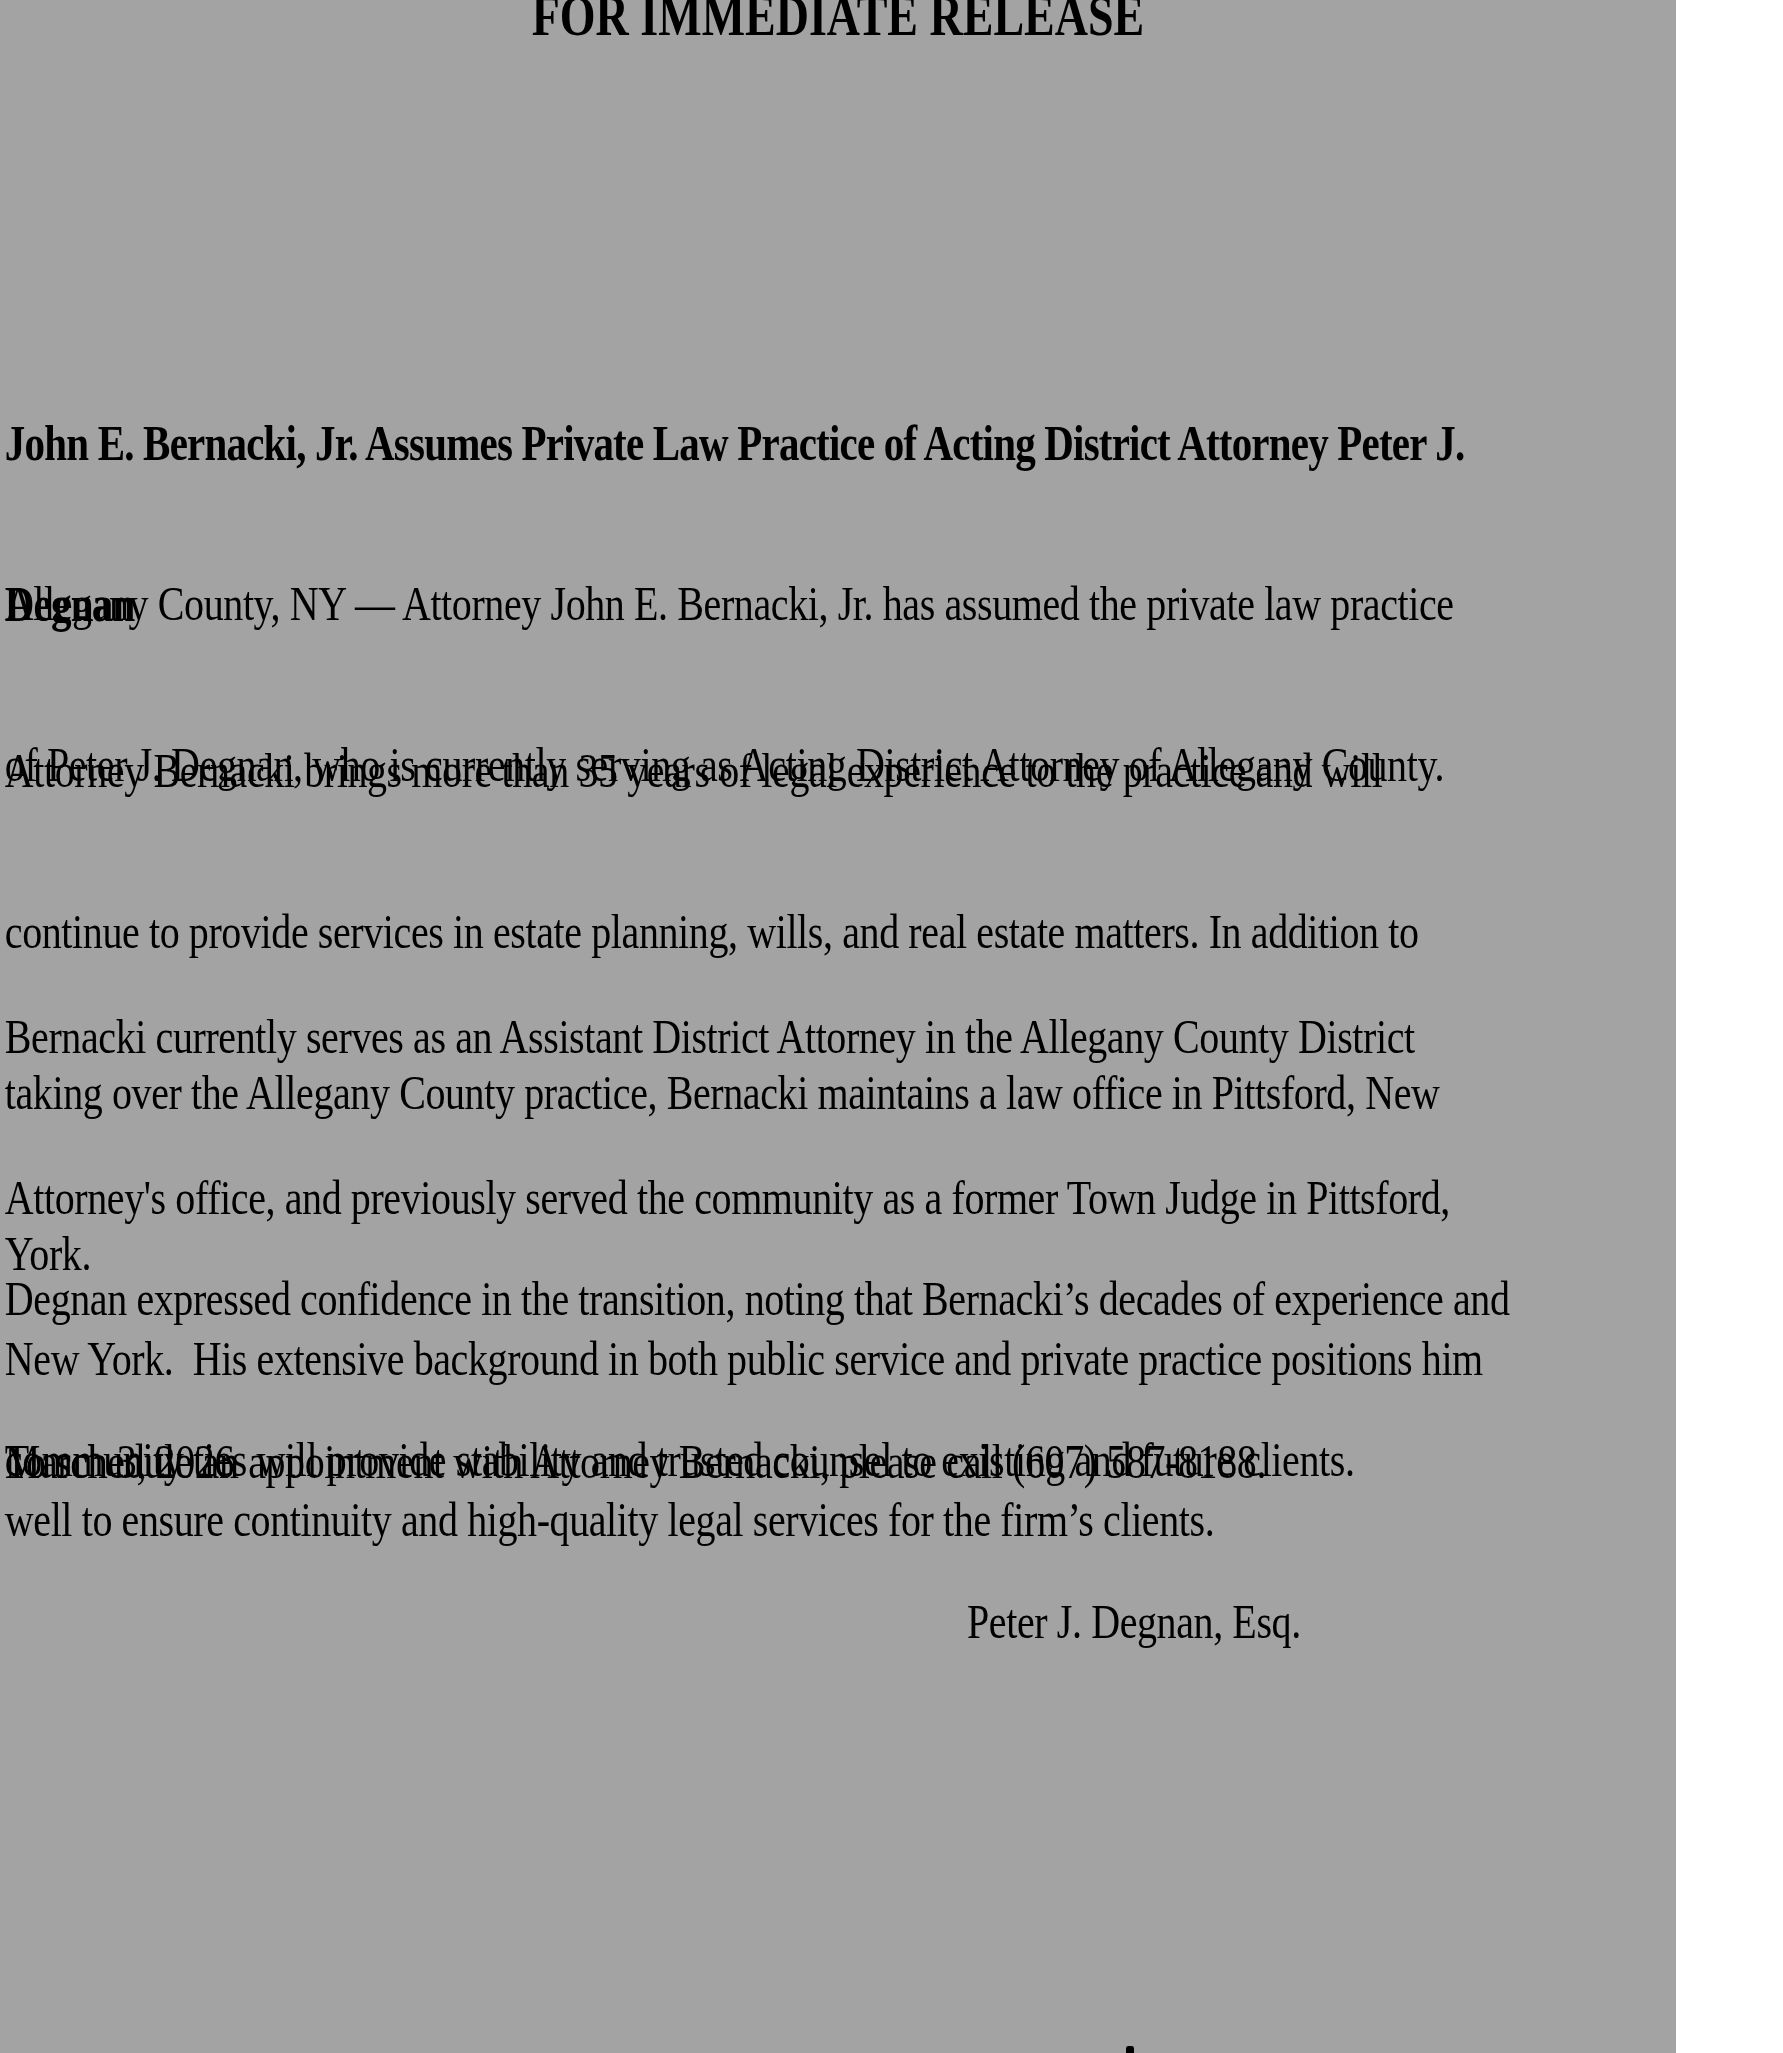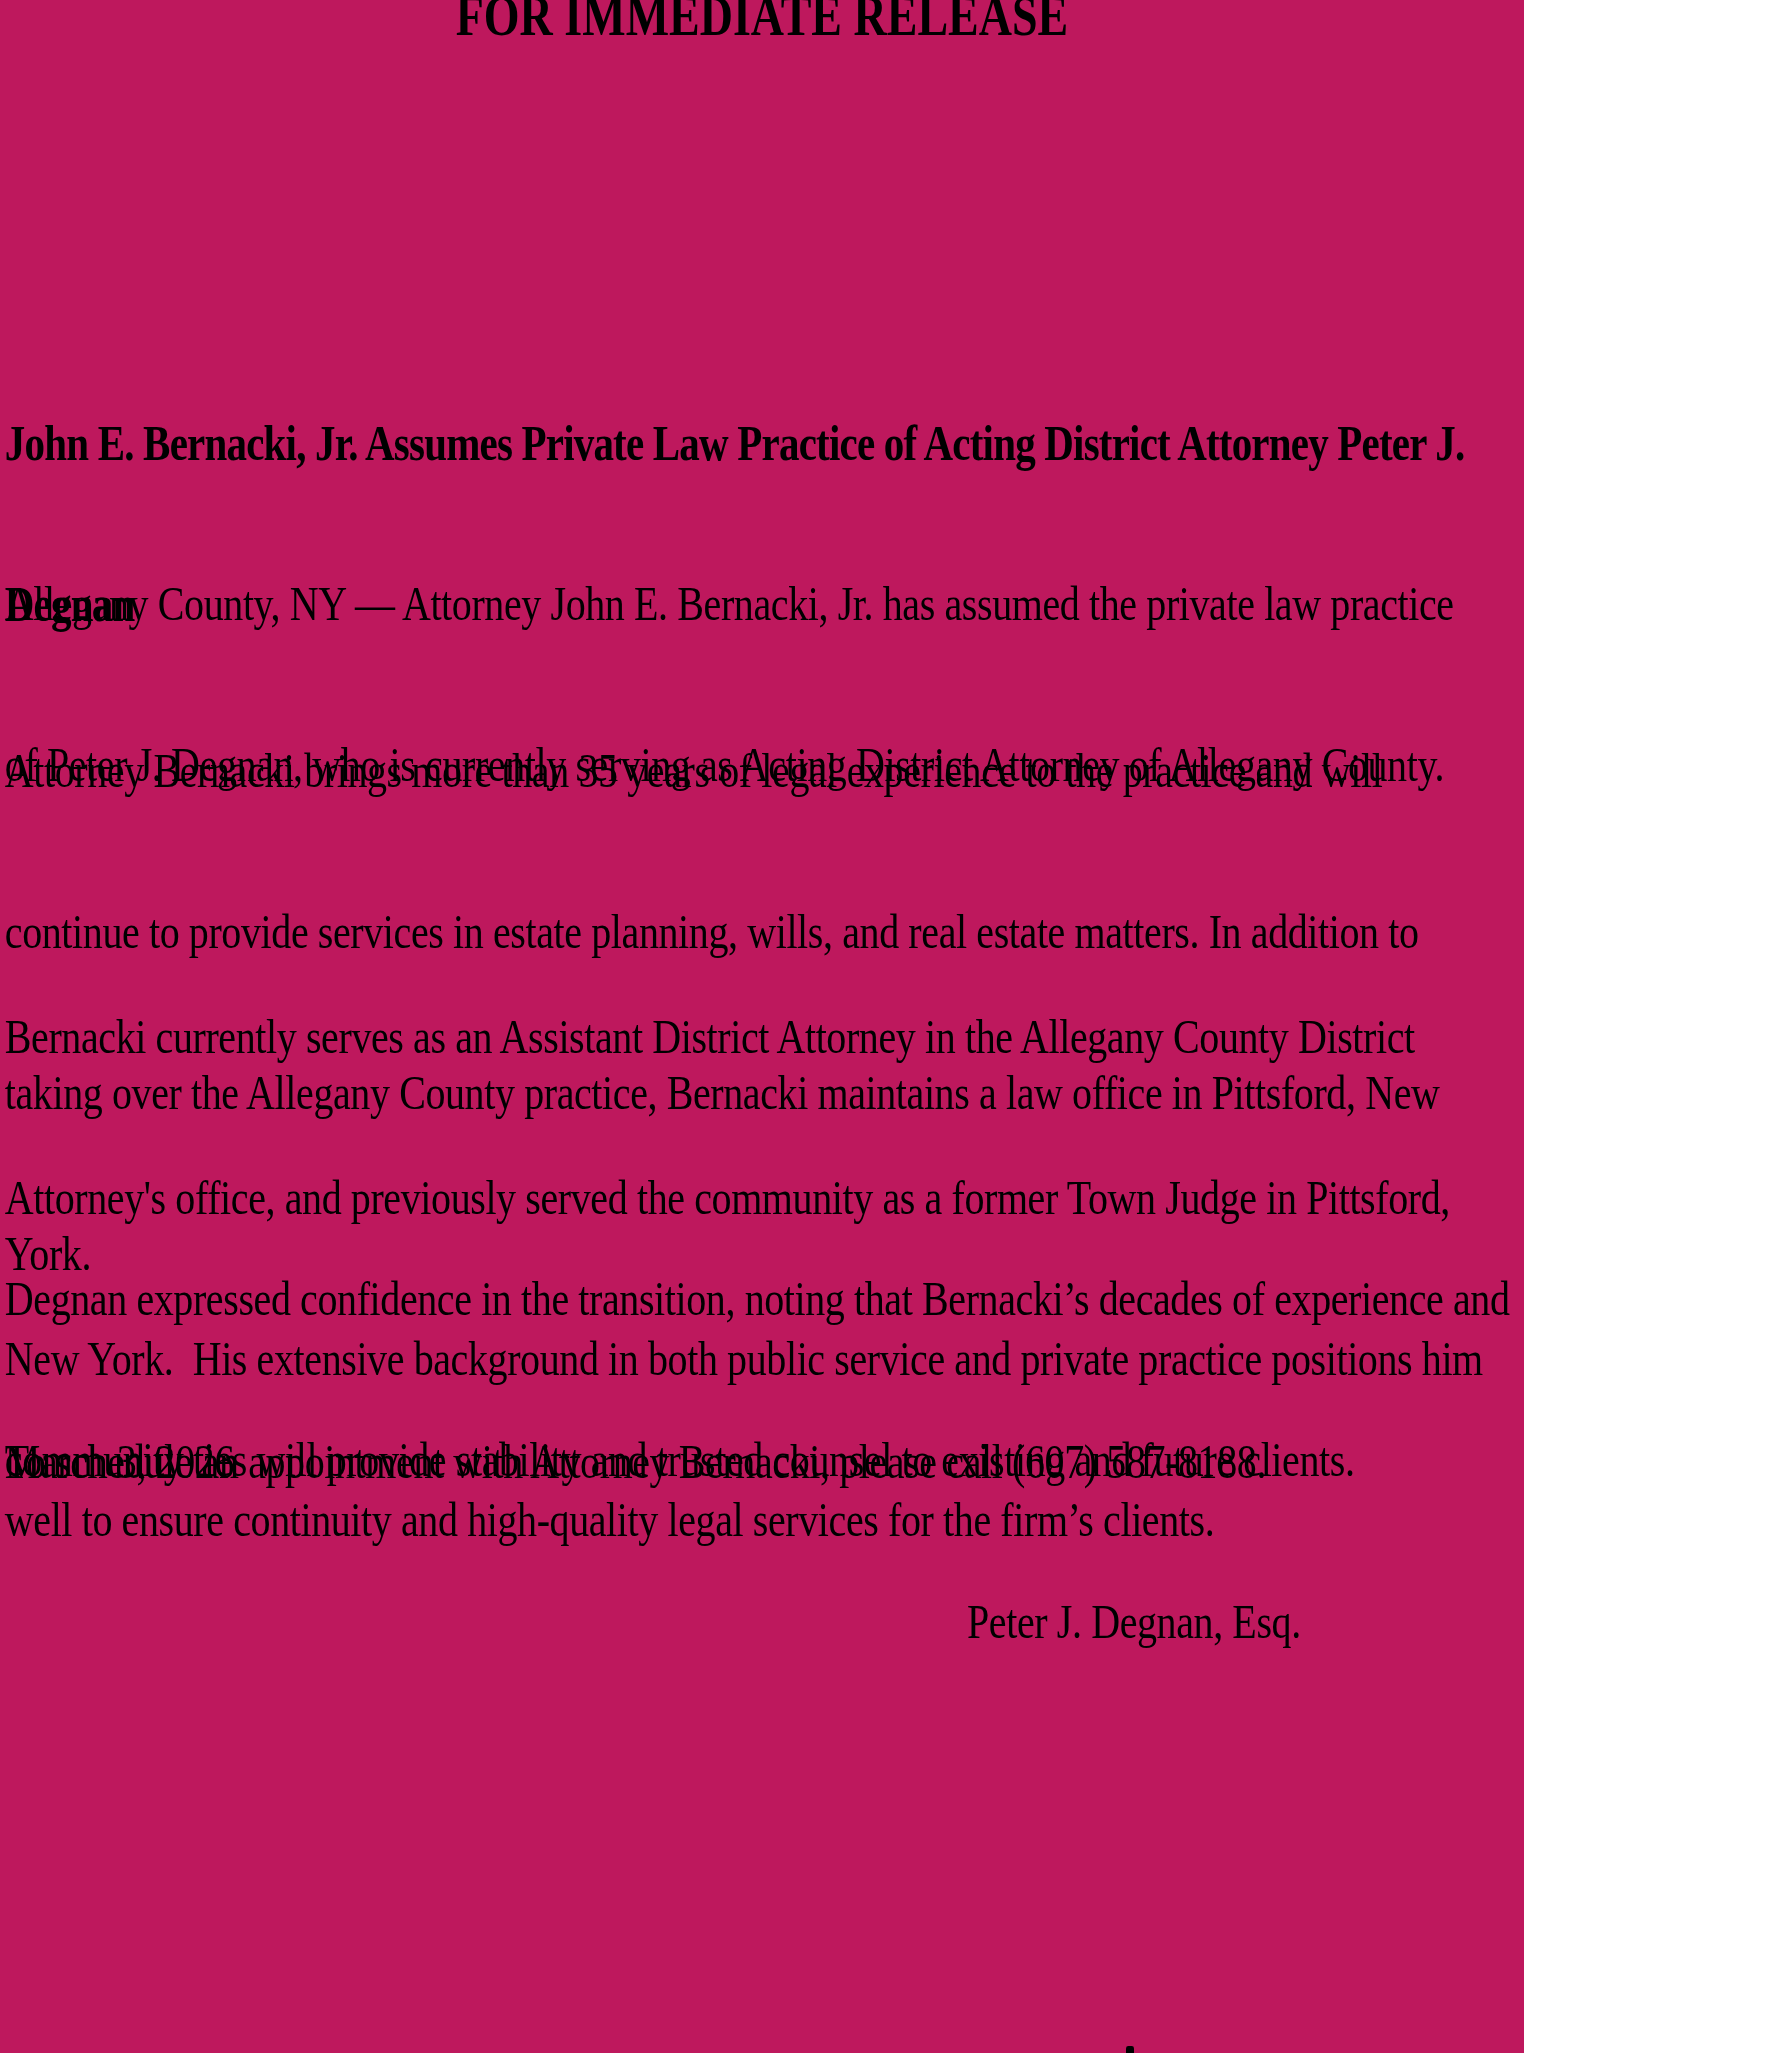--- a/index.html
+++ b/index.html
@@ -2,23 +2,23 @@
 <html style="font-size:13px"><head>
 <meta charset="utf-8">
 <style>
   html, body {
     margin: 0;
     padding: 0;
     background: #ffffff;
   }
   .page {
     position: relative;
-    width: 1524px;
+    width: 1676px;
     height: 2053px;
-    background: #be185d;
+    background: #a3a3a3;
     overflow: hidden;
     font-family: "Liberation Serif", "DejaVu Serif", serif;
     color: #000000;
   }
   .block {
     position: absolute;
     left: 4.8px;
     white-space: pre;
     transform: scaleY(1.22);
     transform-origin: top left;

